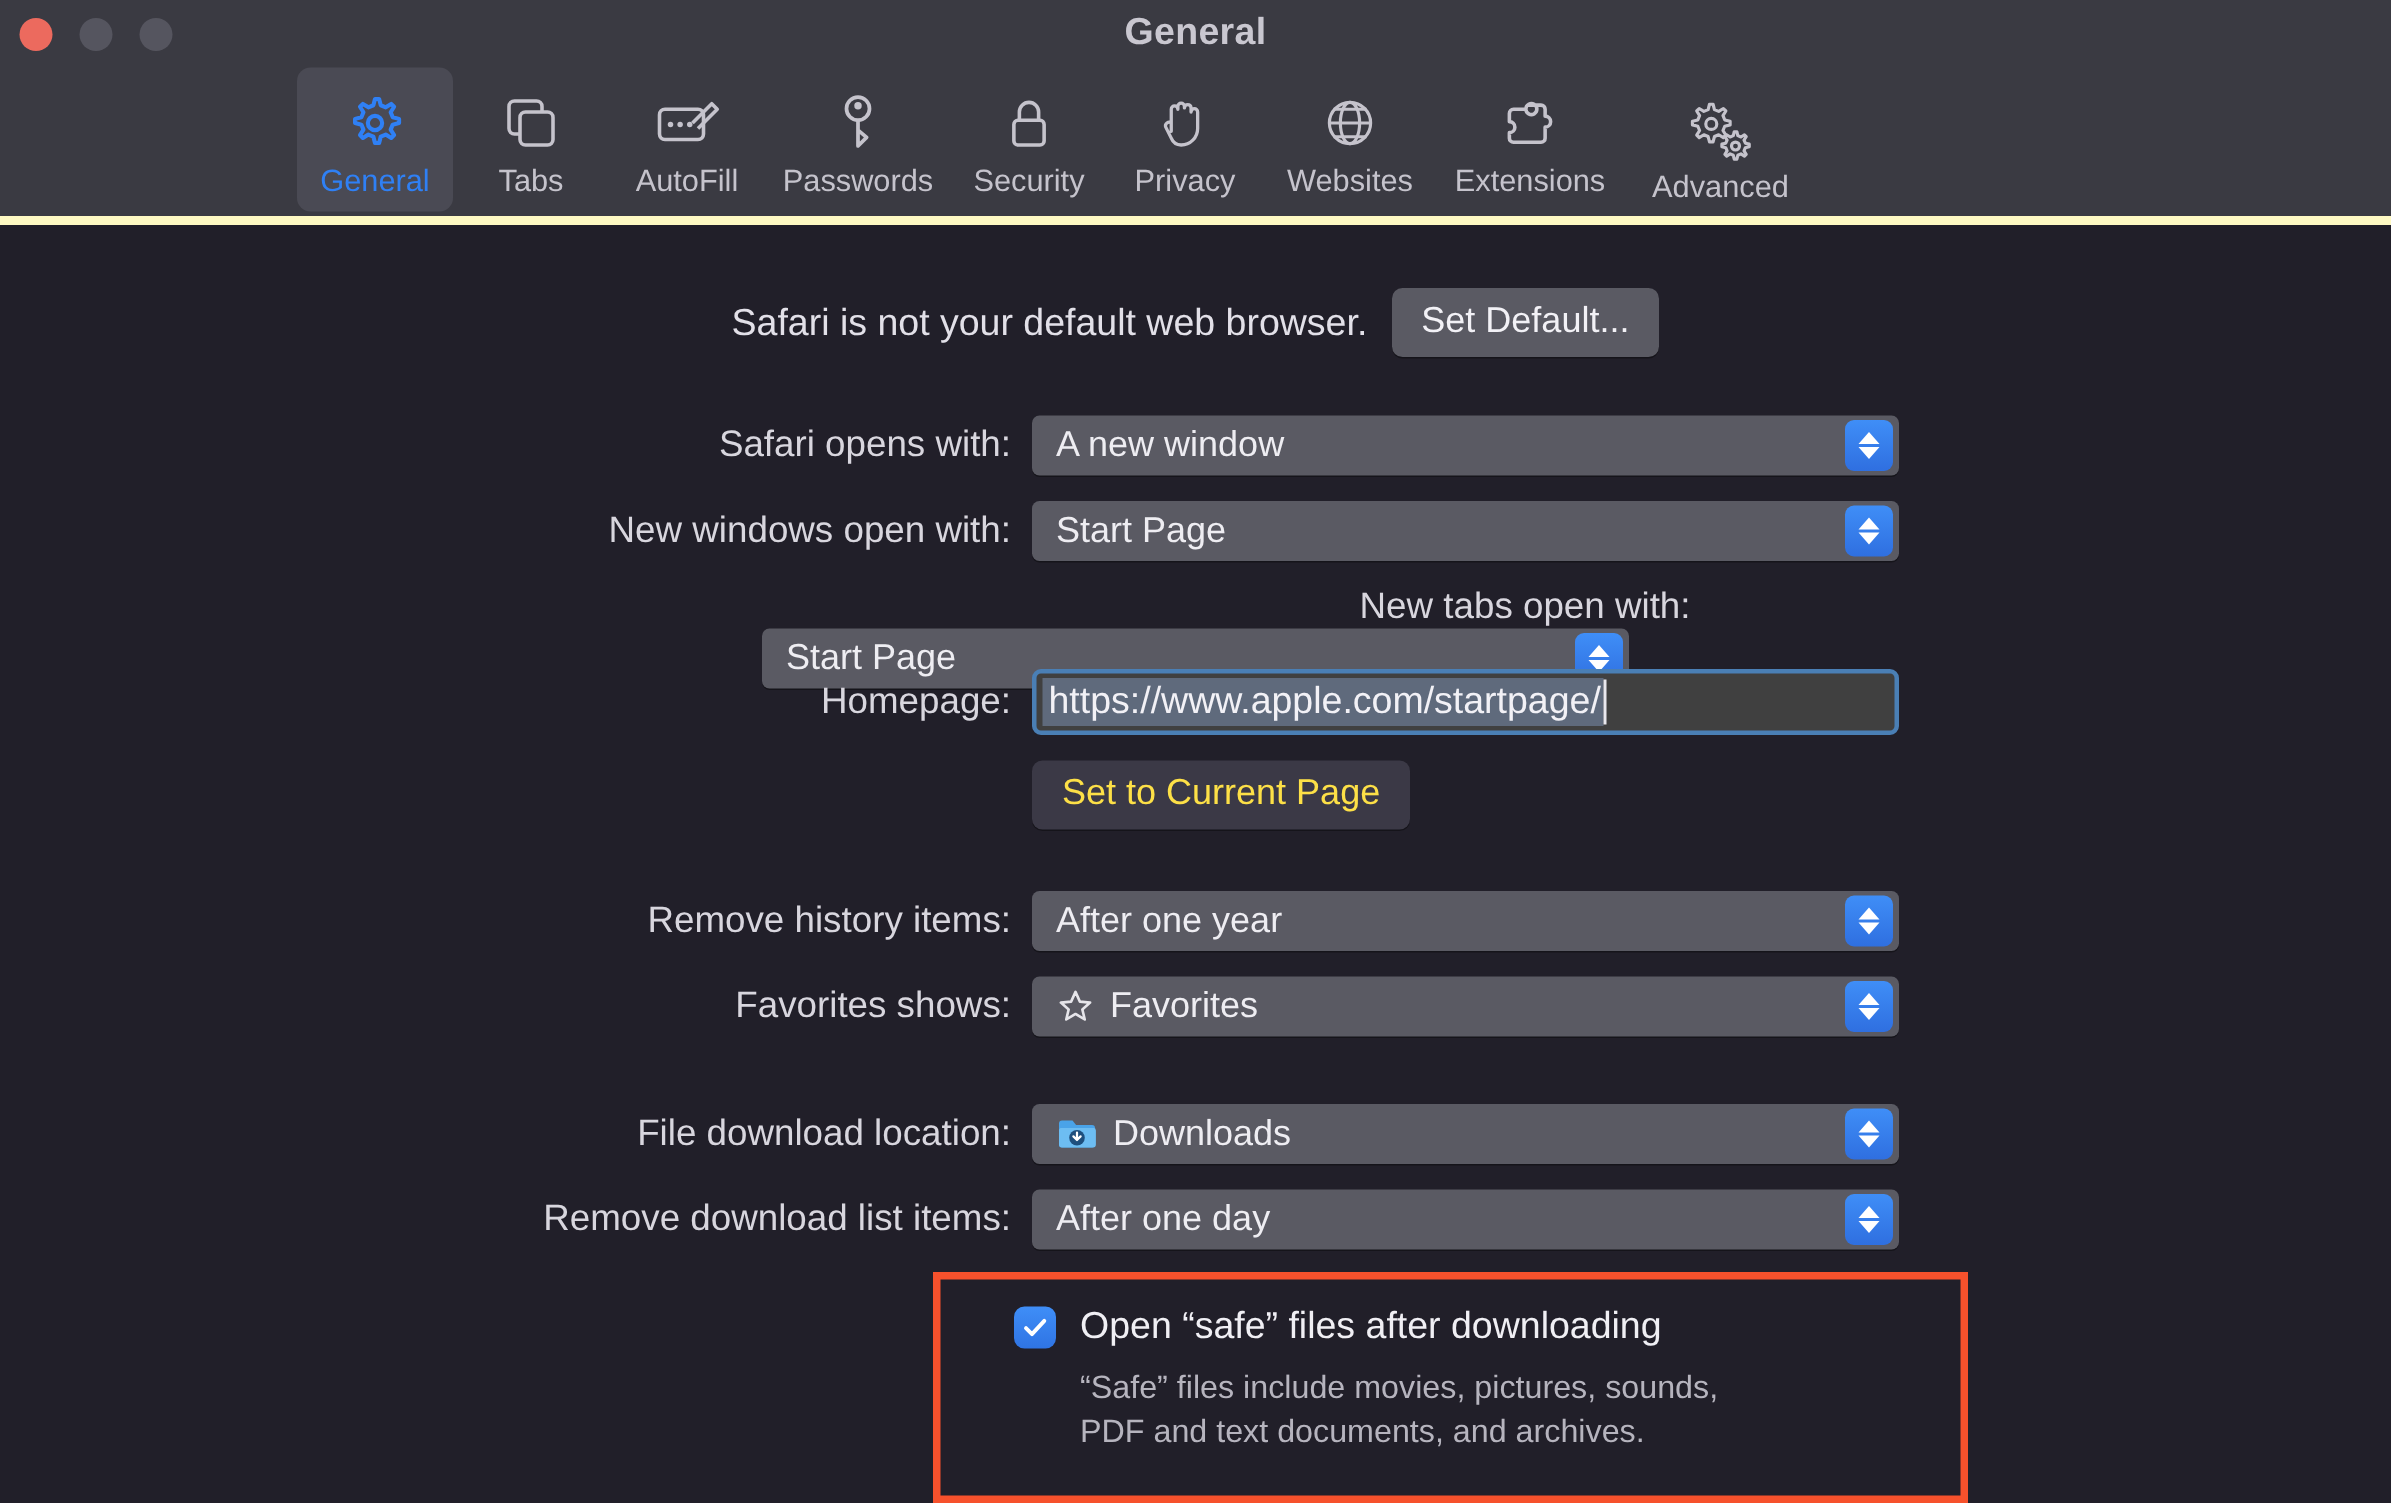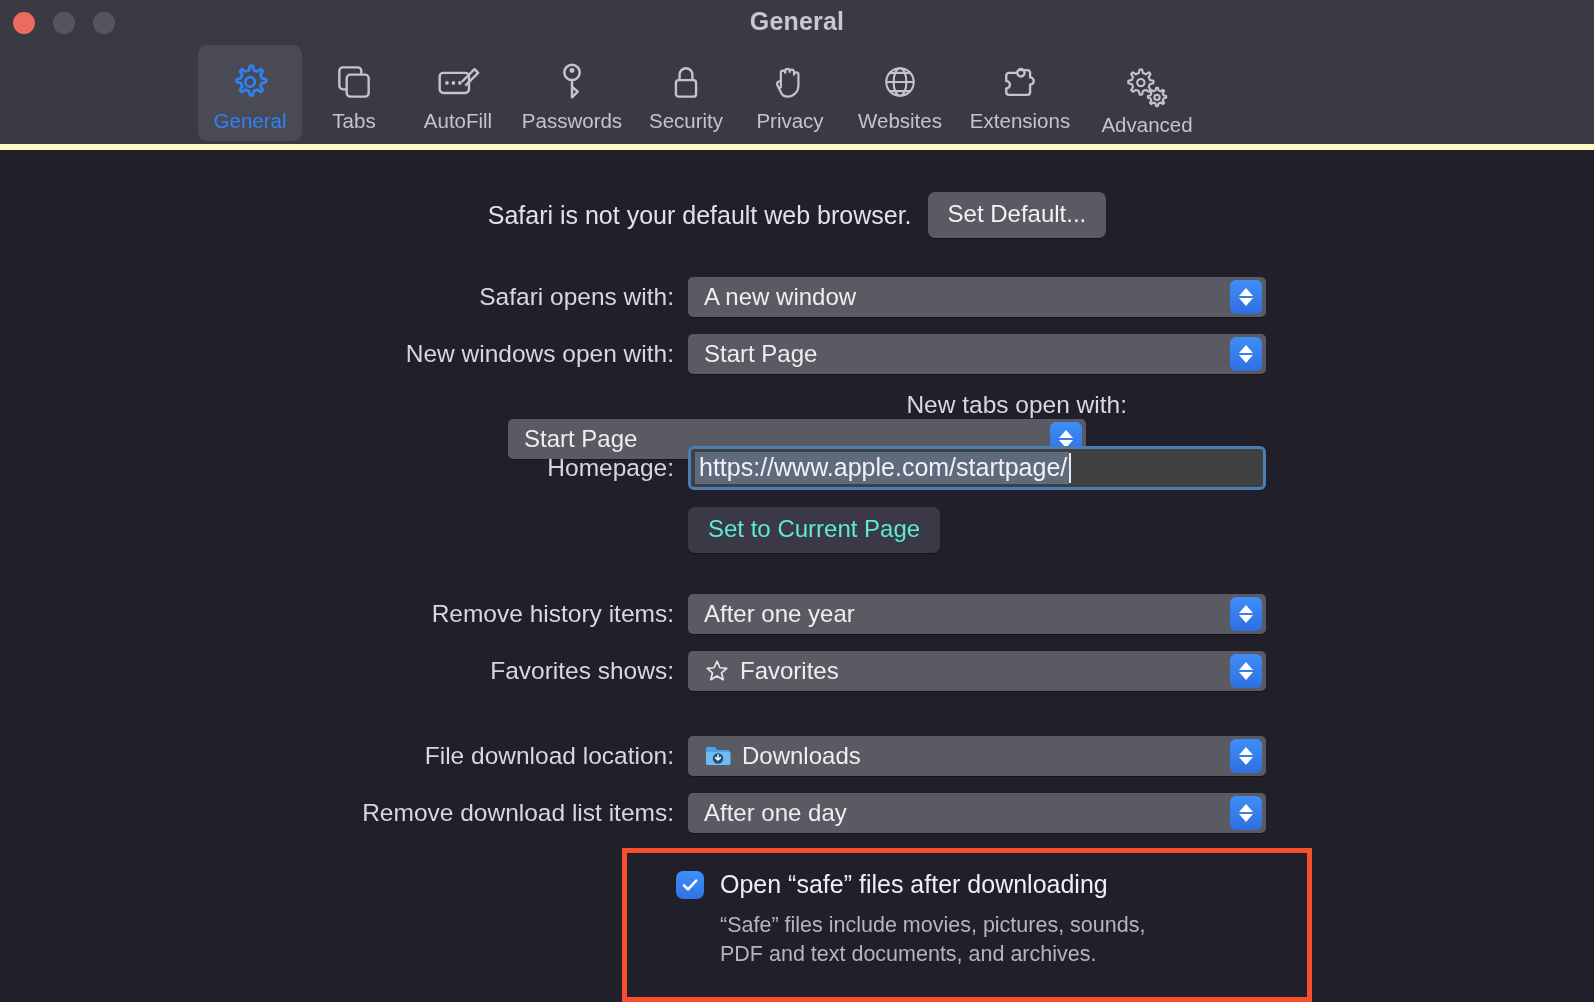--- a/index.html
+++ b/index.html
@@ -93,21 +93,21 @@
 
   
   .notice-row { position: absolute; top: 40px; left: 0; width: 1594px; display: flex; align-items: center; justify-content: center; gap: 16px; }
   .notice-text { font-size: 25px; color: #e2e0e8; }
   .btn {
     background: #5a5a63; border-radius: 7px;
     font-size: 24px; color: #f2f1f6;
     padding: 8px 20px 10px; white-space: nowrap;
     box-shadow: 0 1px 0 rgba(0,0,0,.35);
   }
-  .btn.disabled { background: #3b3946; color: #5eead4; }
+  .btn.disabled { background: #3b3946; color: #fde047; }
 
   
   .field-wrap {
     width: 578px; height: 44px;
     border: 3px solid #4a7fb5;
     border-radius: 6px;
     background: #404040;
     display: flex; align-items: center;
     padding: 0 4px;
   }

